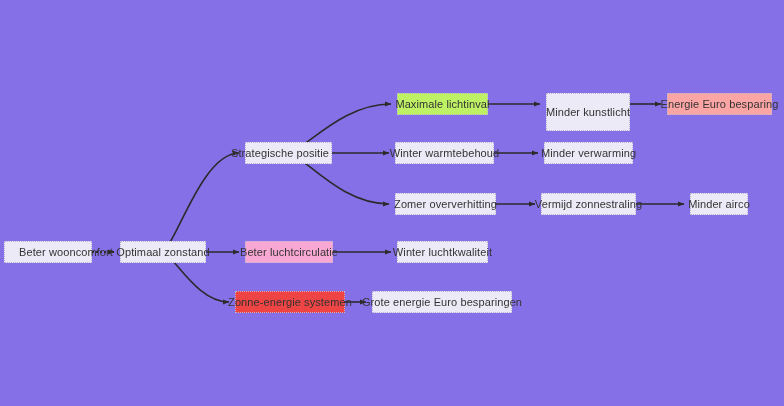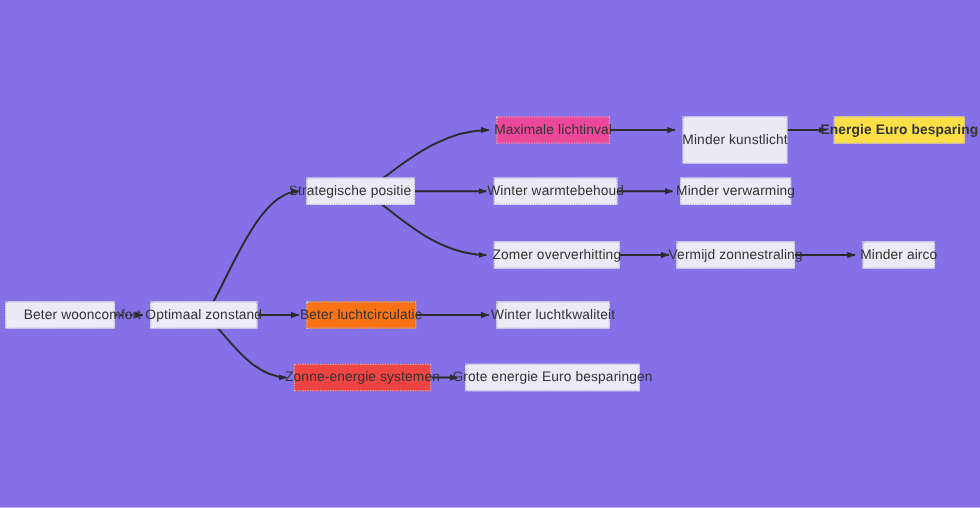--- a/index.html
+++ b/index.html
@@ -79,27 +79,27 @@
   <div id="node-layer">
       <div class="node" style="left: 4px; top: 241px; width: 88px; height: 22px; background: rgb(236, 234, 246); border-color: rgb(185, 179, 214); color: rgb(51, 51, 51); padding-left: 36px;">
         <span class="node-label">Beter wooncomfort</span>
       </div>
       <div class="node" style="left: 120px; top: 241px; width: 86px; height: 22px; background: rgb(236, 234, 246); border-color: rgb(185, 179, 214); color: rgb(51, 51, 51);">
         <span class="node-label">Optimaal zonstand</span>
       </div>
       <div class="node" style="left: 245px; top: 142px; width: 87px; height: 22px; background: rgb(236, 234, 246); border-color: rgb(185, 179, 214); color: rgb(51, 51, 51); justify-content: flex-end;">
         <span class="node-label">Strategische positie</span>
       </div>
-      <div class="node" style="left: 245px; top: 241px; width: 88px; height: 22px; background: #f97316; border-color: rgb(185, 179, 214); color: rgb(51, 51, 51);">
+      <div class="node" style="left: 245px; top: 241px; width: 88px; height: 22px; background: #f9a8d4; border-color: rgb(185, 179, 214); color: rgb(51, 51, 51);">
         <span class="node-label">Beter luchtcirculatie</span>
       </div>
       <div class="node" style="left: 235px; top: 291px; width: 110px; height: 22px; background: #ef4444; border-color: rgb(185, 179, 214); color: rgb(51, 51, 51);">
         <span class="node-label">Zonne-energie systemen</span>
       </div>
-      <div class="node" style="left: 397px; top: 93px; width: 91px; height: 22px; background: #ec4899; border-color: rgb(185, 179, 214); color: rgb(51, 51, 51);">
+      <div class="node" style="left: 397px; top: 93px; width: 91px; height: 22px; background: #bef264; border-color: rgb(185, 179, 214); color: rgb(51, 51, 51);">
         <span class="node-label">Maximale lichtinval</span>
       </div>
       <div class="node" style="left: 395px; top: 142px; width: 99px; height: 22px; background: rgb(236, 234, 246); border-color: rgb(185, 179, 214); color: rgb(51, 51, 51);">
         <span class="node-label">Winter warmtebehoud</span>
       </div>
       <div class="node" style="left: 395px; top: 193px; width: 101px; height: 22px; background: rgb(236, 234, 246); border-color: rgb(185, 179, 214); color: rgb(51, 51, 51);">
         <span class="node-label">Zomer oververhitting</span>
       </div>
       <div class="node" style="left: 397px; top: 241px; width: 91px; height: 22px; background: rgb(236, 234, 246); border-color: rgb(185, 179, 214); color: rgb(51, 51, 51);">
         <span class="node-label">Winter luchtkwaliteit</span>
@@ -109,21 +109,21 @@
       </div>
       <div class="node" style="left: 546px; top: 93px; width: 84px; height: 38px; background: rgb(236, 234, 246); border-color: rgb(185, 179, 214); color: rgb(51, 51, 51);">
         <span class="node-label">Minder kunstlicht</span>
       </div>
       <div class="node" style="left: 544px; top: 142px; width: 89px; height: 22px; background: rgb(236, 234, 246); border-color: rgb(185, 179, 214); color: rgb(51, 51, 51);">
         <span class="node-label">Minder verwarming</span>
       </div>
       <div class="node" style="left: 541px; top: 193px; width: 95px; height: 22px; background: rgb(236, 234, 246); border-color: rgb(185, 179, 214); color: rgb(51, 51, 51);">
         <span class="node-label">Vermijd zonnestraling</span>
       </div>
-      <div class="node" style="left: 667px; top: 93px; width: 105px; height: 22px; background: #fde047; border-color: rgb(185, 179, 214); color: rgb(51, 51, 51); font-weight: bold;">
+      <div class="node" style="left: 667px; top: 93px; width: 105px; height: 22px; background: #fca5a5; border-color: rgb(185, 179, 214); color: rgb(51, 51, 51);">
         <span class="node-label">Energie Euro besparing</span>
       </div>
       <div class="node" style="left: 690px; top: 193px; width: 58px; height: 22px; background: rgb(236, 234, 246); border-color: rgb(185, 179, 214); color: rgb(51, 51, 51);">
         <span class="node-label">Minder airco</span>
       </div>
     </div>
 
 </div>
 
 </body></html>

